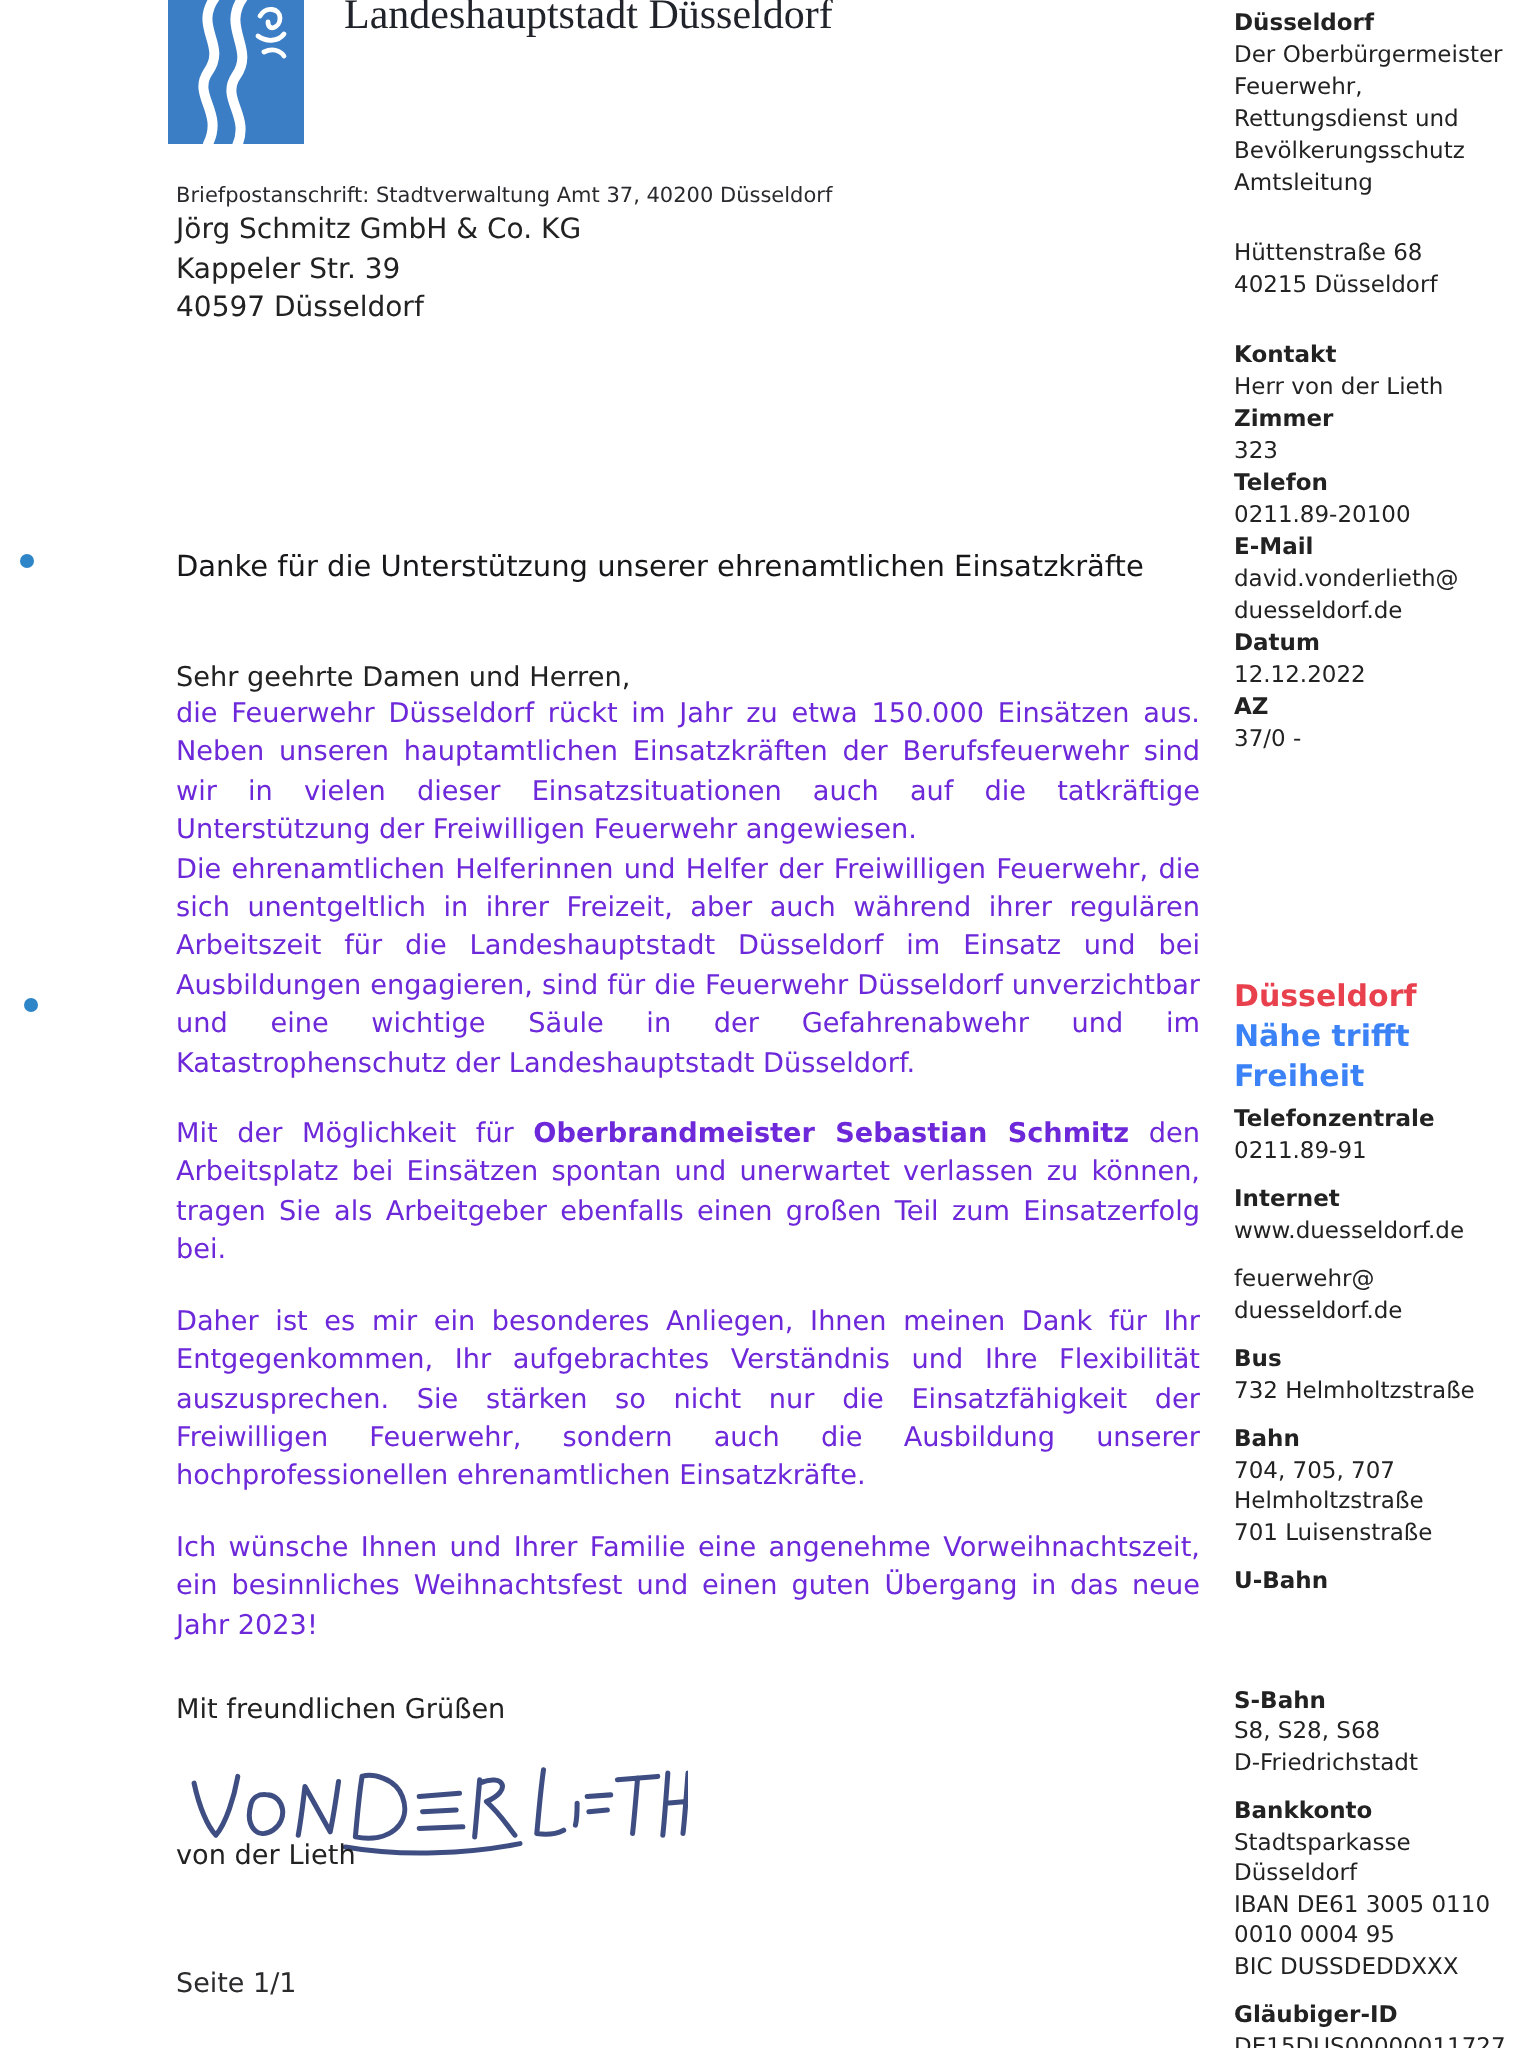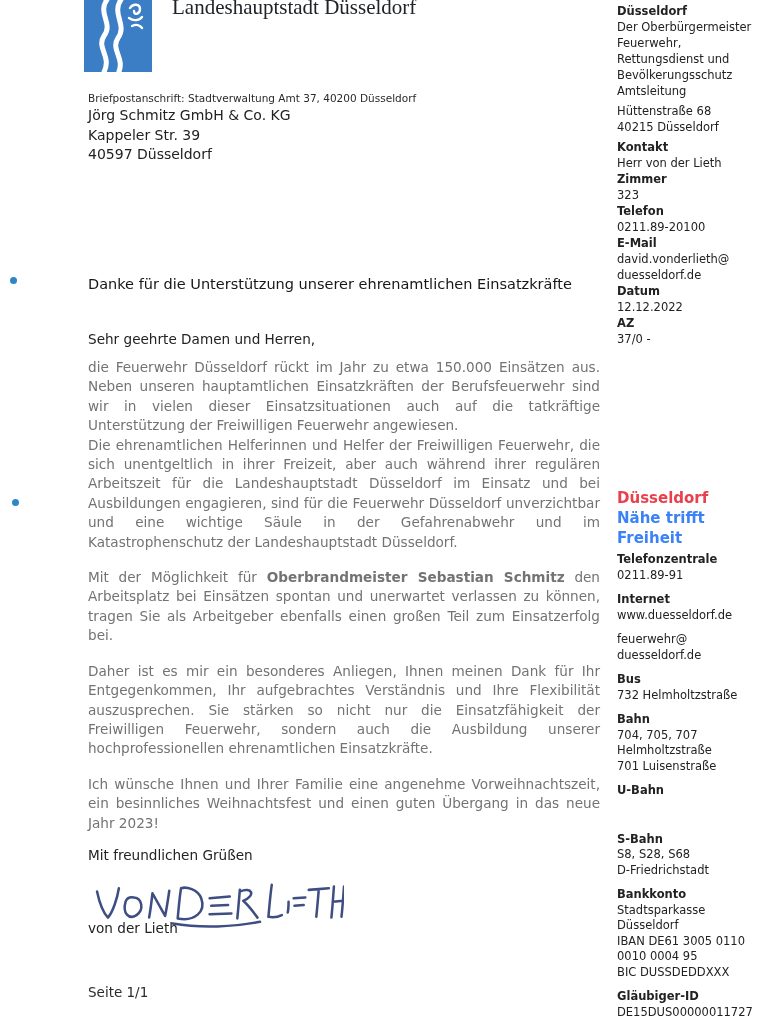--- a/index.html
+++ b/index.html
@@ -16,40 +16,40 @@
   .recipient{position:absolute;left:88px;top:106px;font-size:14px;line-height:19.5px;color:#222;}
 
   
   .dot{position:absolute;width:7px;height:7px;border-radius:50%;}
   .dot1{left:10px;top:277px;}
   .dot2{left:12px;top:499px;}
 
   
   .subject{position:absolute;left:88px;top:276px;width:516px;font-size:14.5px;font-weight:normal;color:#17171a;}
   .salutation{position:absolute;left:88px;top:331px;font-size:13.6px;color:#222;}
-  .letter-body{position:absolute;left:88px;top:358px;width:512px;font-size:13.6px;line-height:19.4px;
-               text-align:justify;color:#737373;}
+  .letter-body{position:absolute;left:88px;top:348px;width:512px;font-size:13.6px;line-height:19.4px;
+               text-align:justify;color:#6d28d9;}
   .letter-body p{margin:0 0 16px 0;}
   .letter-body p.tight{margin-bottom:0;}
   .closing{position:absolute;left:88px;top:847px;font-size:13.6px;color:#222;}
   .signature{position:absolute;left:92px;top:878px;}
   .sig-name{position:absolute;left:88px;top:920px;font-size:13.6px;color:#222;}
   .page-num{position:absolute;left:88px;top:984px;font-size:13.5px;color:#2b2b2e;}
 
   
   .sidebar{position:absolute;left:617px;top:0;width:146px;height:736px;font-size:11.5px;
            line-height:16px;color:#222;}
   .pre{white-space:pre-line;}
   .sb-city{font-weight:bold;padding-top:3px;}
-  .sb-gap{margin-top:4px;}
+  .sb-gap{margin-top:19px;}
   .sb-label{font-weight:bold;}
   .sb-brand{position:absolute;left:0;top:488px;font-size:15px;font-weight:bold;line-height:20px;}
   .sb-info{position:absolute;left:0;top:552px;width:146px;line-height:15.5px;}
   .sb-block{margin-bottom:9px;}
-  .sb-block.xgap{margin-bottom:33px;}
+  .sb-block.xgap{margin-bottom:44px;}
 </style>
 </head>
 <body>
 
 <div class="page">
 
   <div class="logo">
     <svg viewBox="0 0 68 72" width="68" height="72" xmlns="http://www.w3.org/2000/svg">
       <rect x="0" y="0" width="68" height="72" fill="#3b7ec5"></rect>
       <g fill="none" stroke="#ffffff" stroke-linecap="round">

